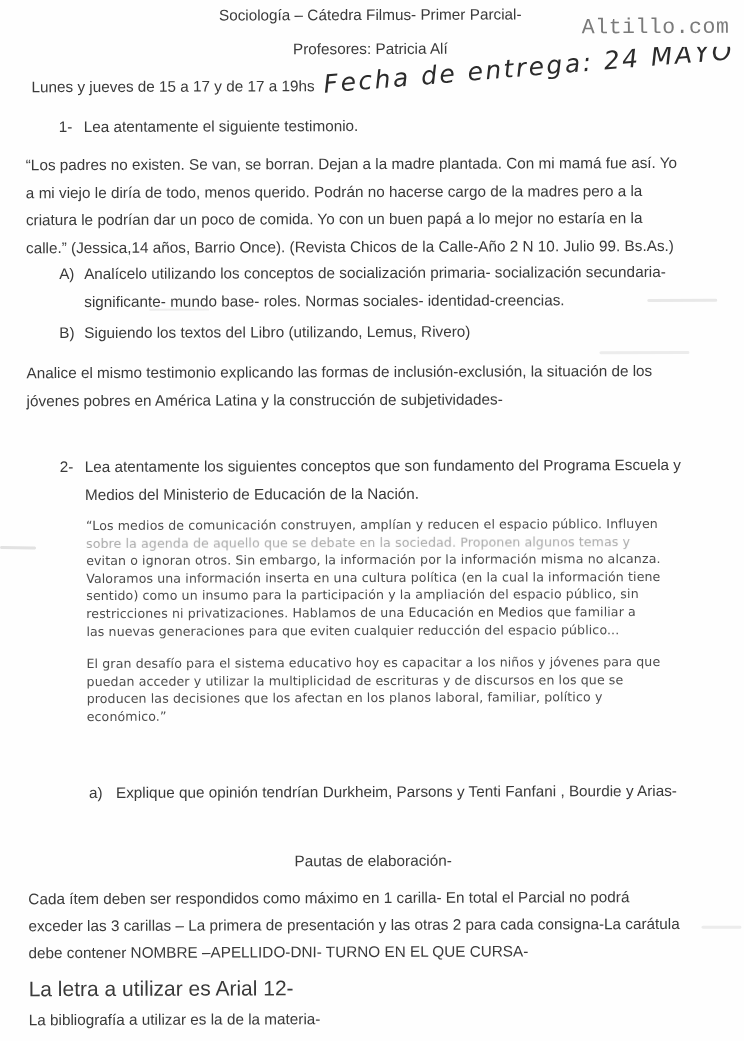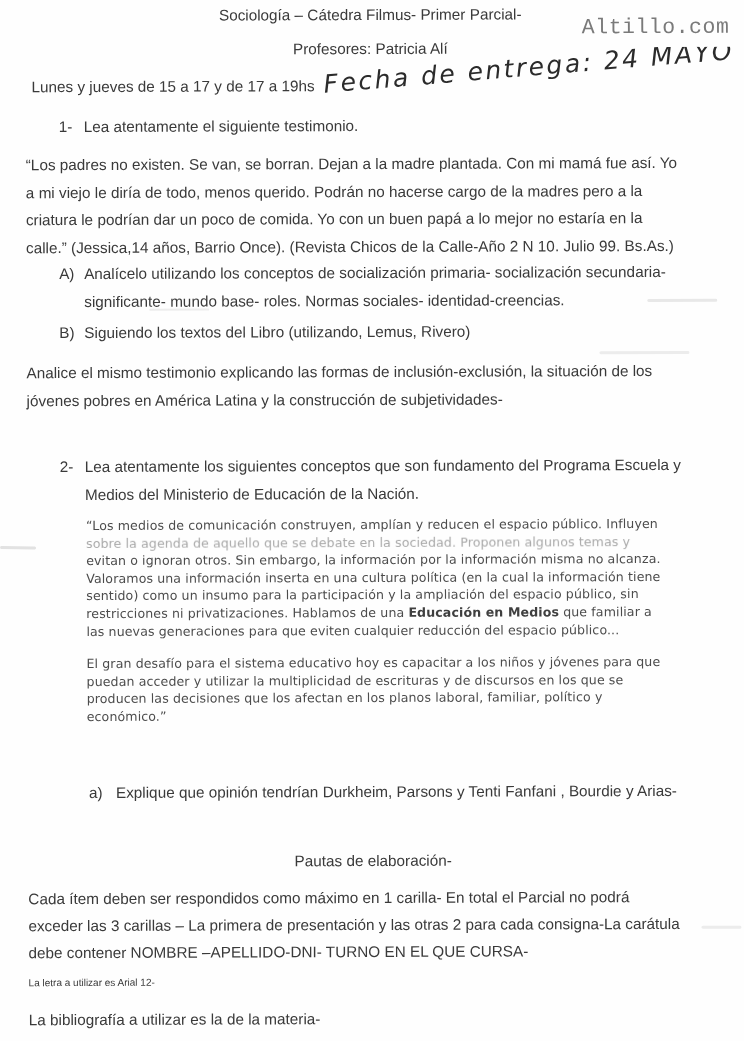--- a/index.html
+++ b/index.html
@@ -54,32 +54,32 @@
   .quote {
     position: absolute; left: 86px;
     font-family: "DejaVu Sans", sans-serif;
     font-size: 12.6px; color: #4c4c4c;
     white-space: nowrap; letter-spacing: 0.1px;
   }
   .quote .tline, .quote div { line-height: 17.6px; }
   .quote1 { top: 516px; }
   .quote2 { top: 654px; }
   .faded { color: #a9a9a9; filter: blur(0.3px); }
-  .bold { font-weight: bold; color: #3f3f3f; }
+  .bold { font-weight: normal; color: #3f3f3f; }
 
   .item-a2 { top: 778px; left: 88px; }
   .item-a2 .item-num { flex-basis: 27px; width: 27px; }
 
   .pautas-heading {
     position: absolute; top: 852px; left: 0; width: 100%;
     text-align: center; font-size: 15.3px;
   }
   .guide-para { position: absolute; top: 884px; left: 27px; }
   .guide-para .tline { line-height: 27px; }
-  .font-line { position: absolute; top: 976px; left: 27px; font-size: 10px; }
+  .font-line { position: absolute; top: 976px; left: 27px; font-size: 21px; }
   .biblio-line { position: absolute; top: 1010px; left: 27px; font-size: 15.3px; }
 
   .artifact { position: absolute; border-radius: 2px; }
   .art1 { left: 0;   top: 545px; width: 36px; height: 3px; background: #e2e2e2; transform: rotate(1deg); }
   .art2 { left: 648px; top: 300px; width: 70px; height: 3px; background: #e8e8e8; }
   .art3 { left: 600px; top: 352px; width: 90px; height: 3px; background: #ececec; }
   .art4 { left: 150px; top: 308px; width: 60px; height: 2px; background: #ededed; }
   .art5 { left: 700px; top: 927px; width: 40px; height: 3px; background: #ececec; }
 </style>
 </head>

